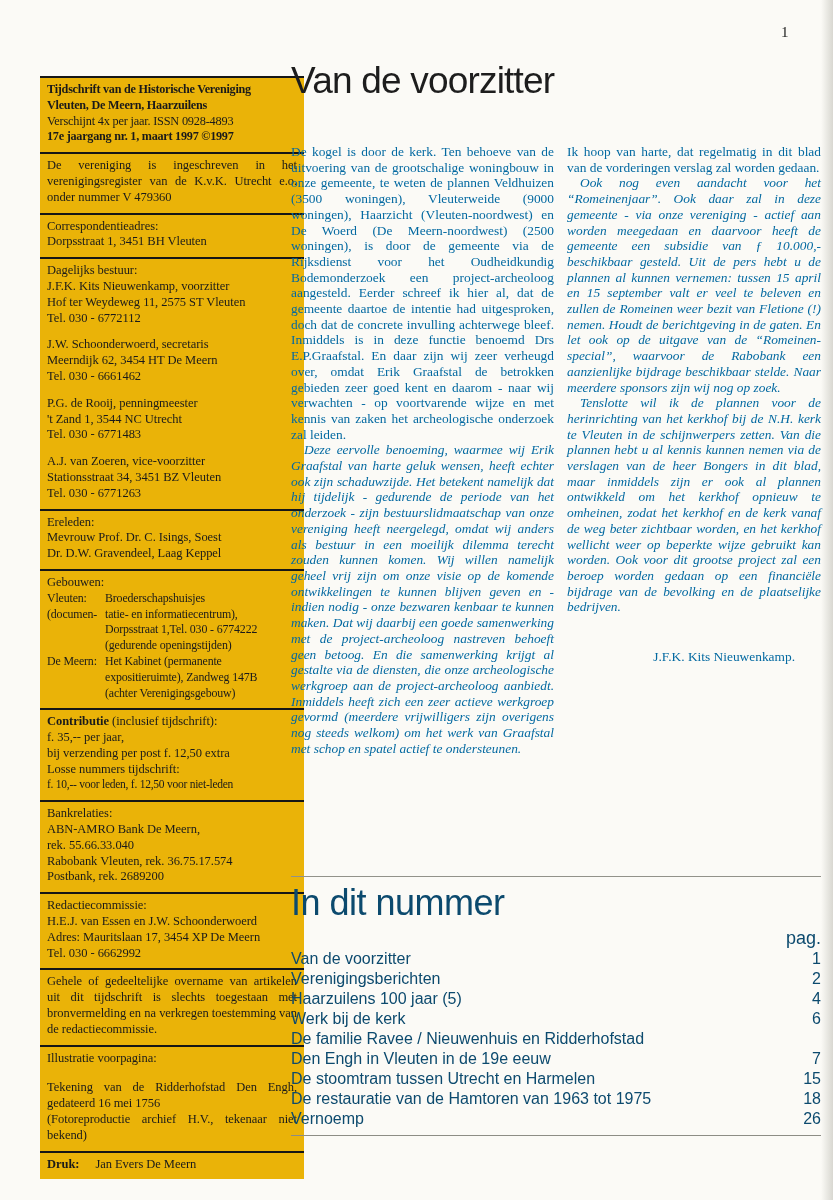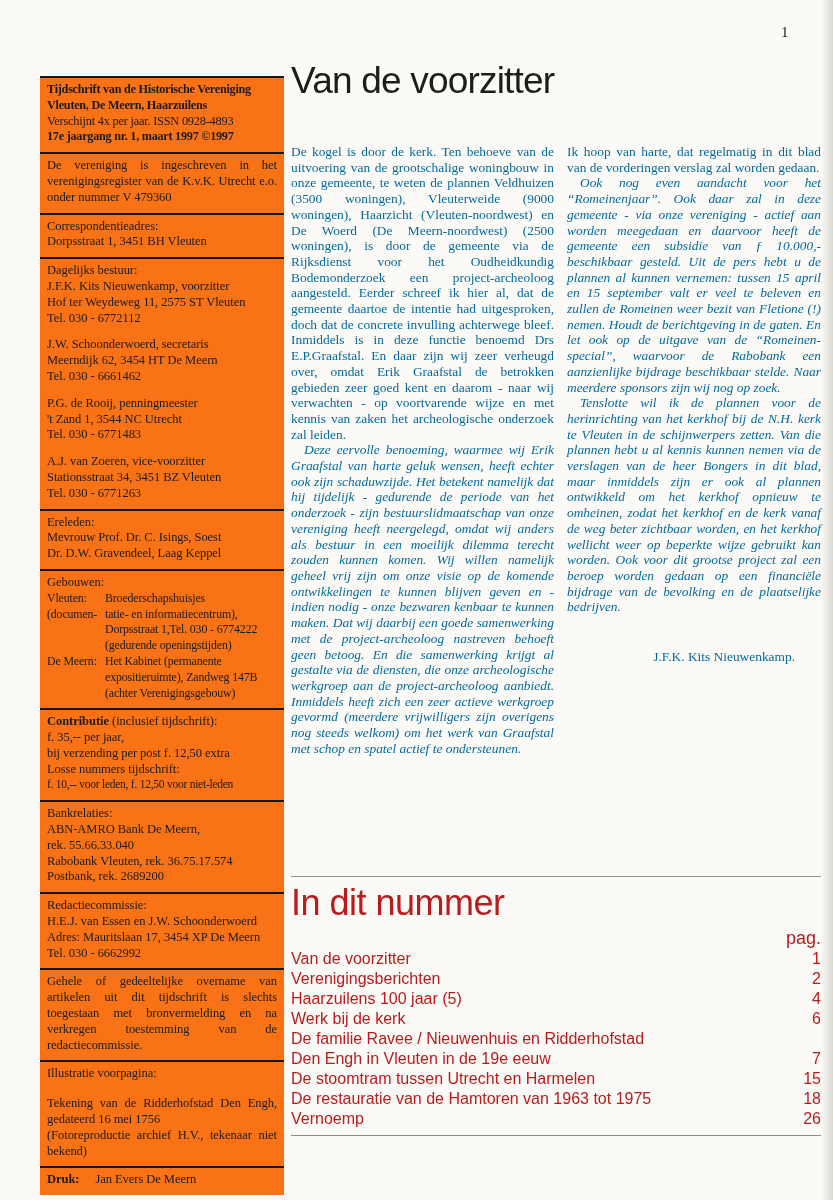--- a/index.html
+++ b/index.html
@@ -11,22 +11,22 @@
   }
   .edge-shadow {
     position:absolute; right:0; top:0; width:12px; height:1200px;
     background:linear-gradient(to right, rgba(0,0,0,0), rgba(135,135,122,0.30));
     pointer-events:none;
   }
   .pagenum { position:absolute; left:781px; top:24px; font-size:15px; color:#222; }
 
   
   .sidebar {
-    position:absolute; left:40px; top:76px; width:244px; min-height:1069px;
-    background:#f97316; box-sizing:border-box;
+    position:absolute; left:40px; top:76px; width:264px; min-height:1069px;
+    background:#eab308; box-sizing:border-box;
     font-size:12.5px; line-height:15.8px; letter-spacing:-0.05px;
   }
   .side-sec { border-top:2.5px solid #161616; padding:4px 7px 7px 7px; }
   .sh { font-weight:normal; }
   .nw { white-space:nowrap; overflow:hidden; }
   .xs { font-size:11.5px; letter-spacing:-0.25px; }
   .just { text-align:justify; }
   .masthead div { white-space:nowrap; overflow:hidden; }
   .masthead .mb { font-weight:bold; font-size:12.2px; letter-spacing:-0.25px; }
   .masthead .mr { font-size:12.3px; letter-spacing:-0.2px; }
@@ -50,21 +50,21 @@
     font-size:13.4px; line-height:15.7px; text-align:justify; color:#0369a1;
   }
   .acol1 { width:263px; flex:none; }
   .acol2 { width:254px; flex:none; }
   .article-cols p { margin:0; }
   .article-cols p.indent { text-indent:13px;font-style:italic; }
   .signature { margin-top:34px; text-align:right; padding-right:26px; }
 
   
   .toc { position:absolute; left:291px; top:876px; width:530px;
-         font-family:"Liberation Sans", sans-serif; color:#b91c1c; }
+         font-family:"Liberation Sans", sans-serif; color:#0c4a6e; }
   .toc-topline { border-top:1px solid #92928a; }
   .toc-title { font-size:36px; letter-spacing:-0.5px; font-weight:400; margin:5px 0 0 0; }
   .toc-pag { text-align:right; font-size:18px; margin-top:5px; line-height:18px; }
   .toc-rows { margin-top:2px; }
   .toc-row { display:flex; justify-content:space-between; font-size:16px; line-height:20px; }
   .toc-label { white-space:nowrap; }
   .toc-page { text-align:right; }
   .toc-botline { border-top:1px solid #8d8d85; margin-top:6px; }
 </style>
 </head>

